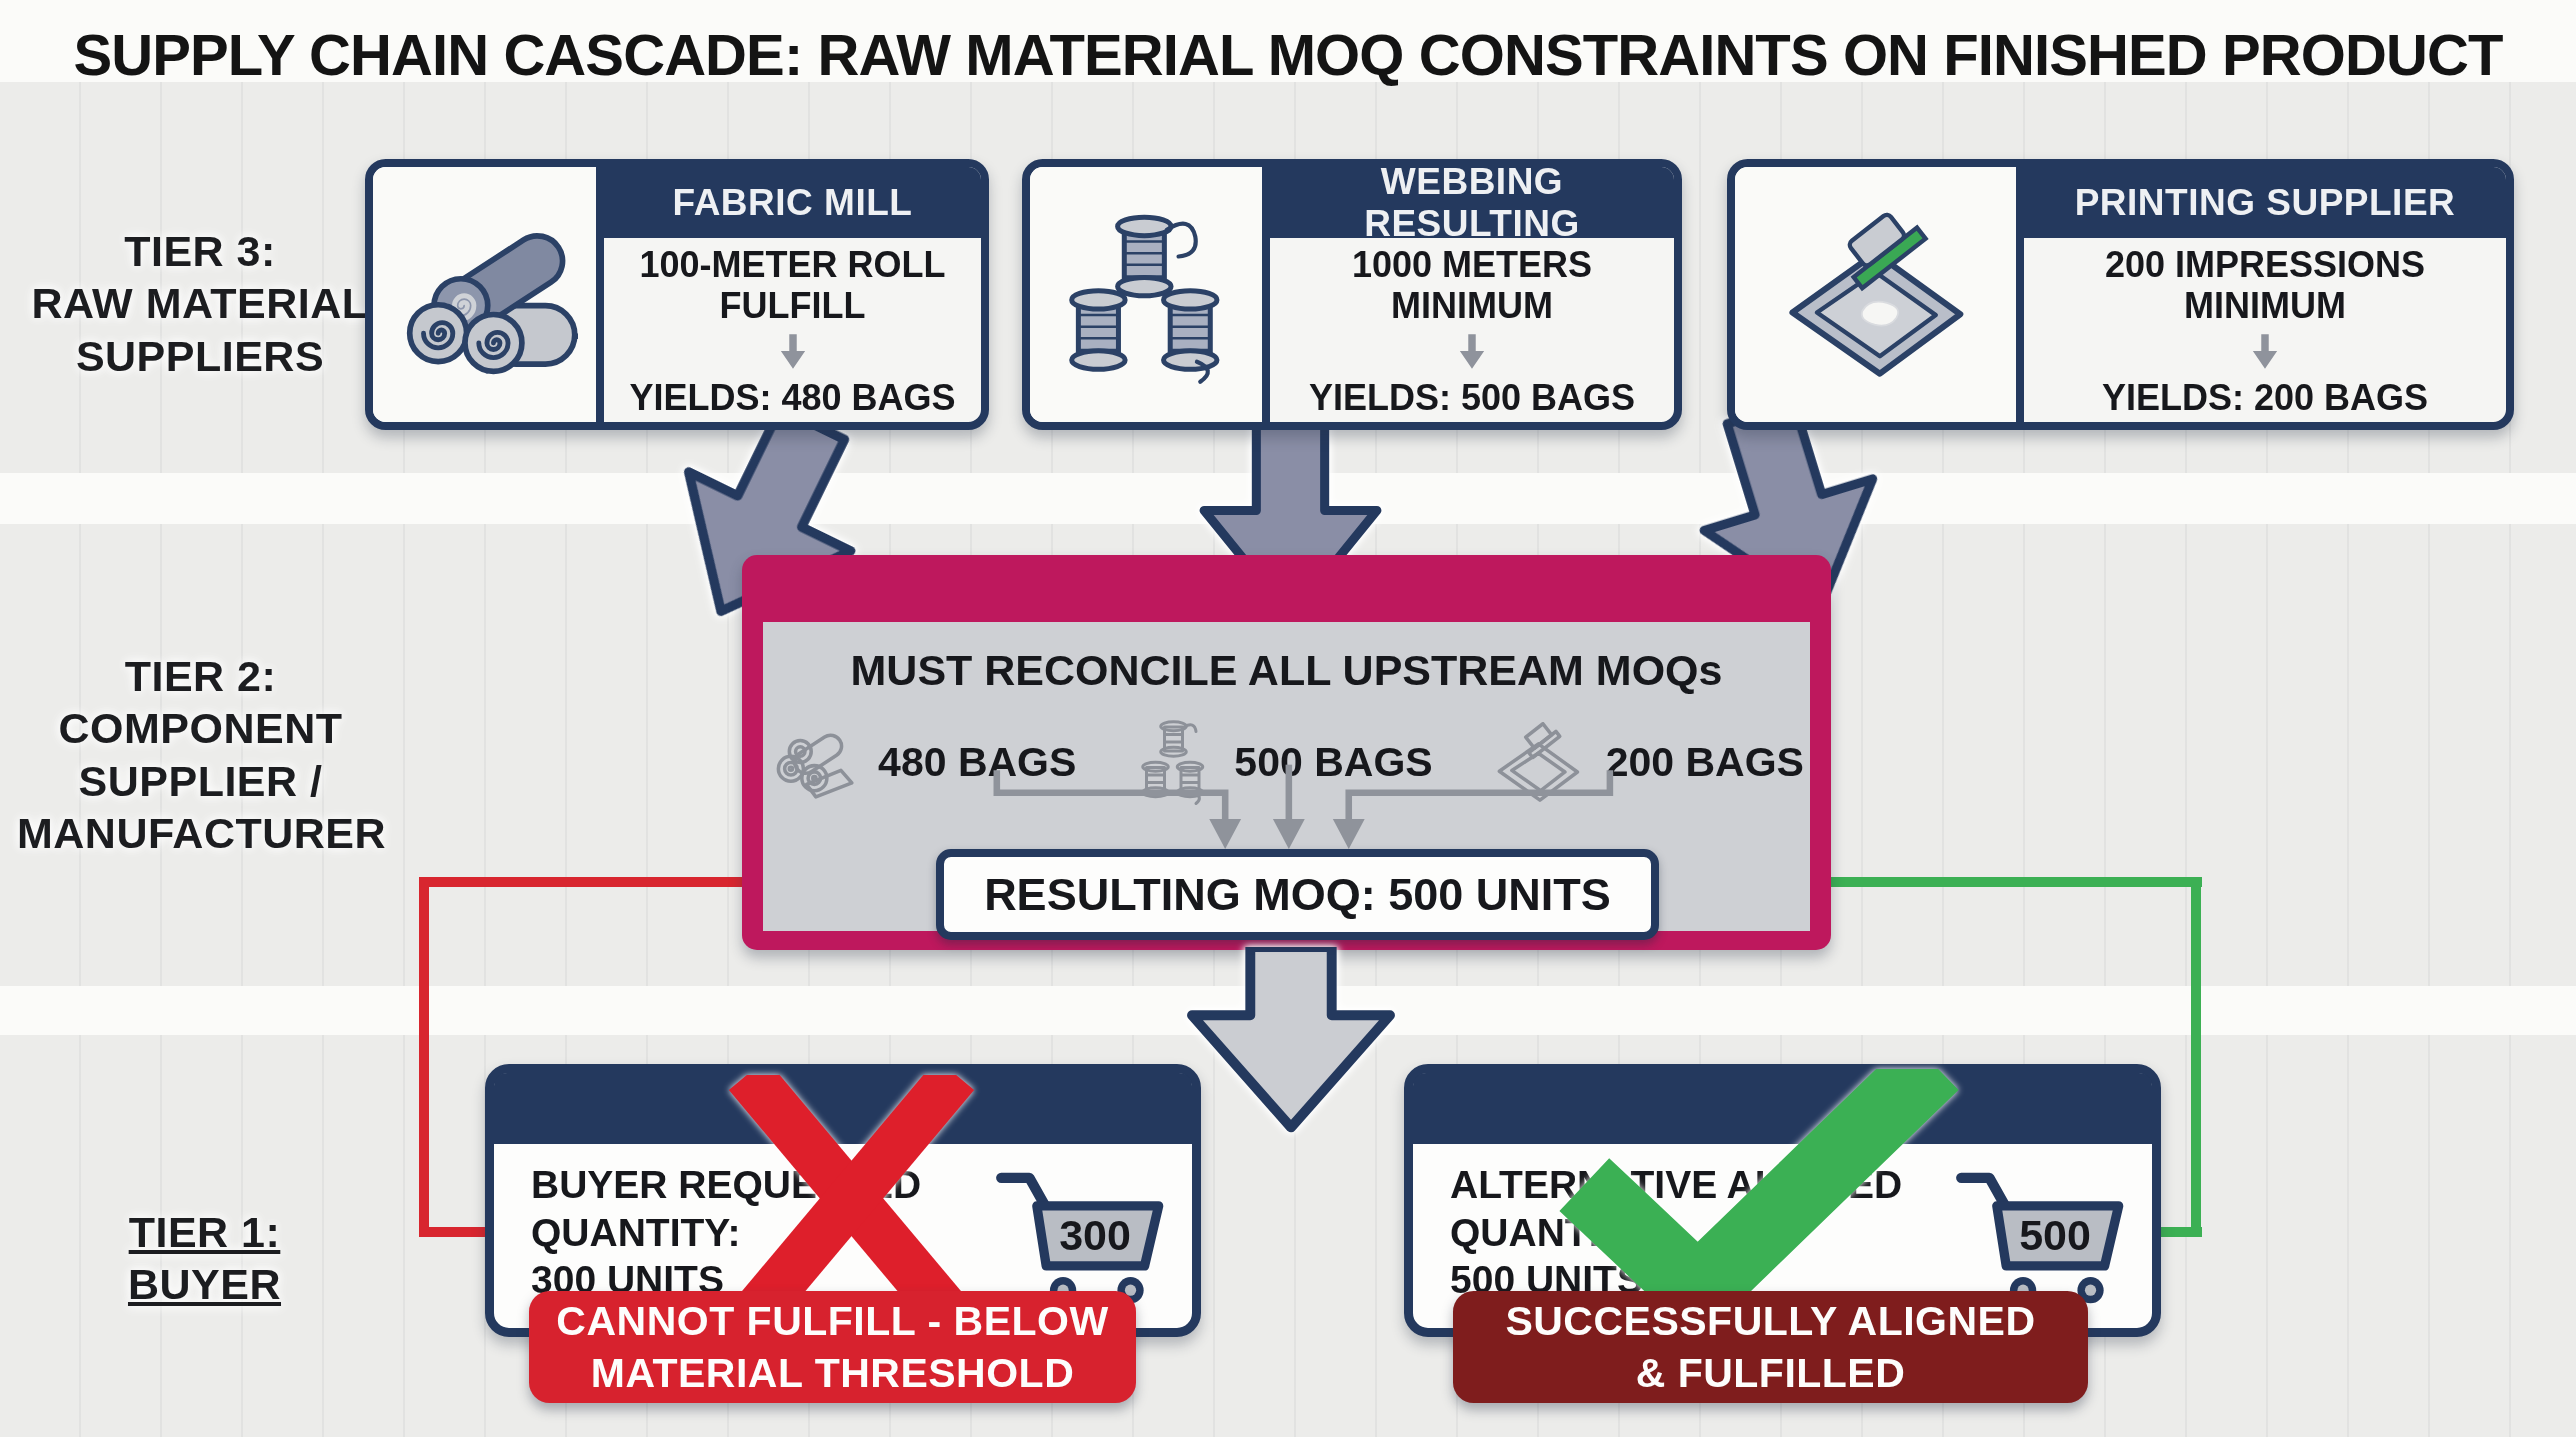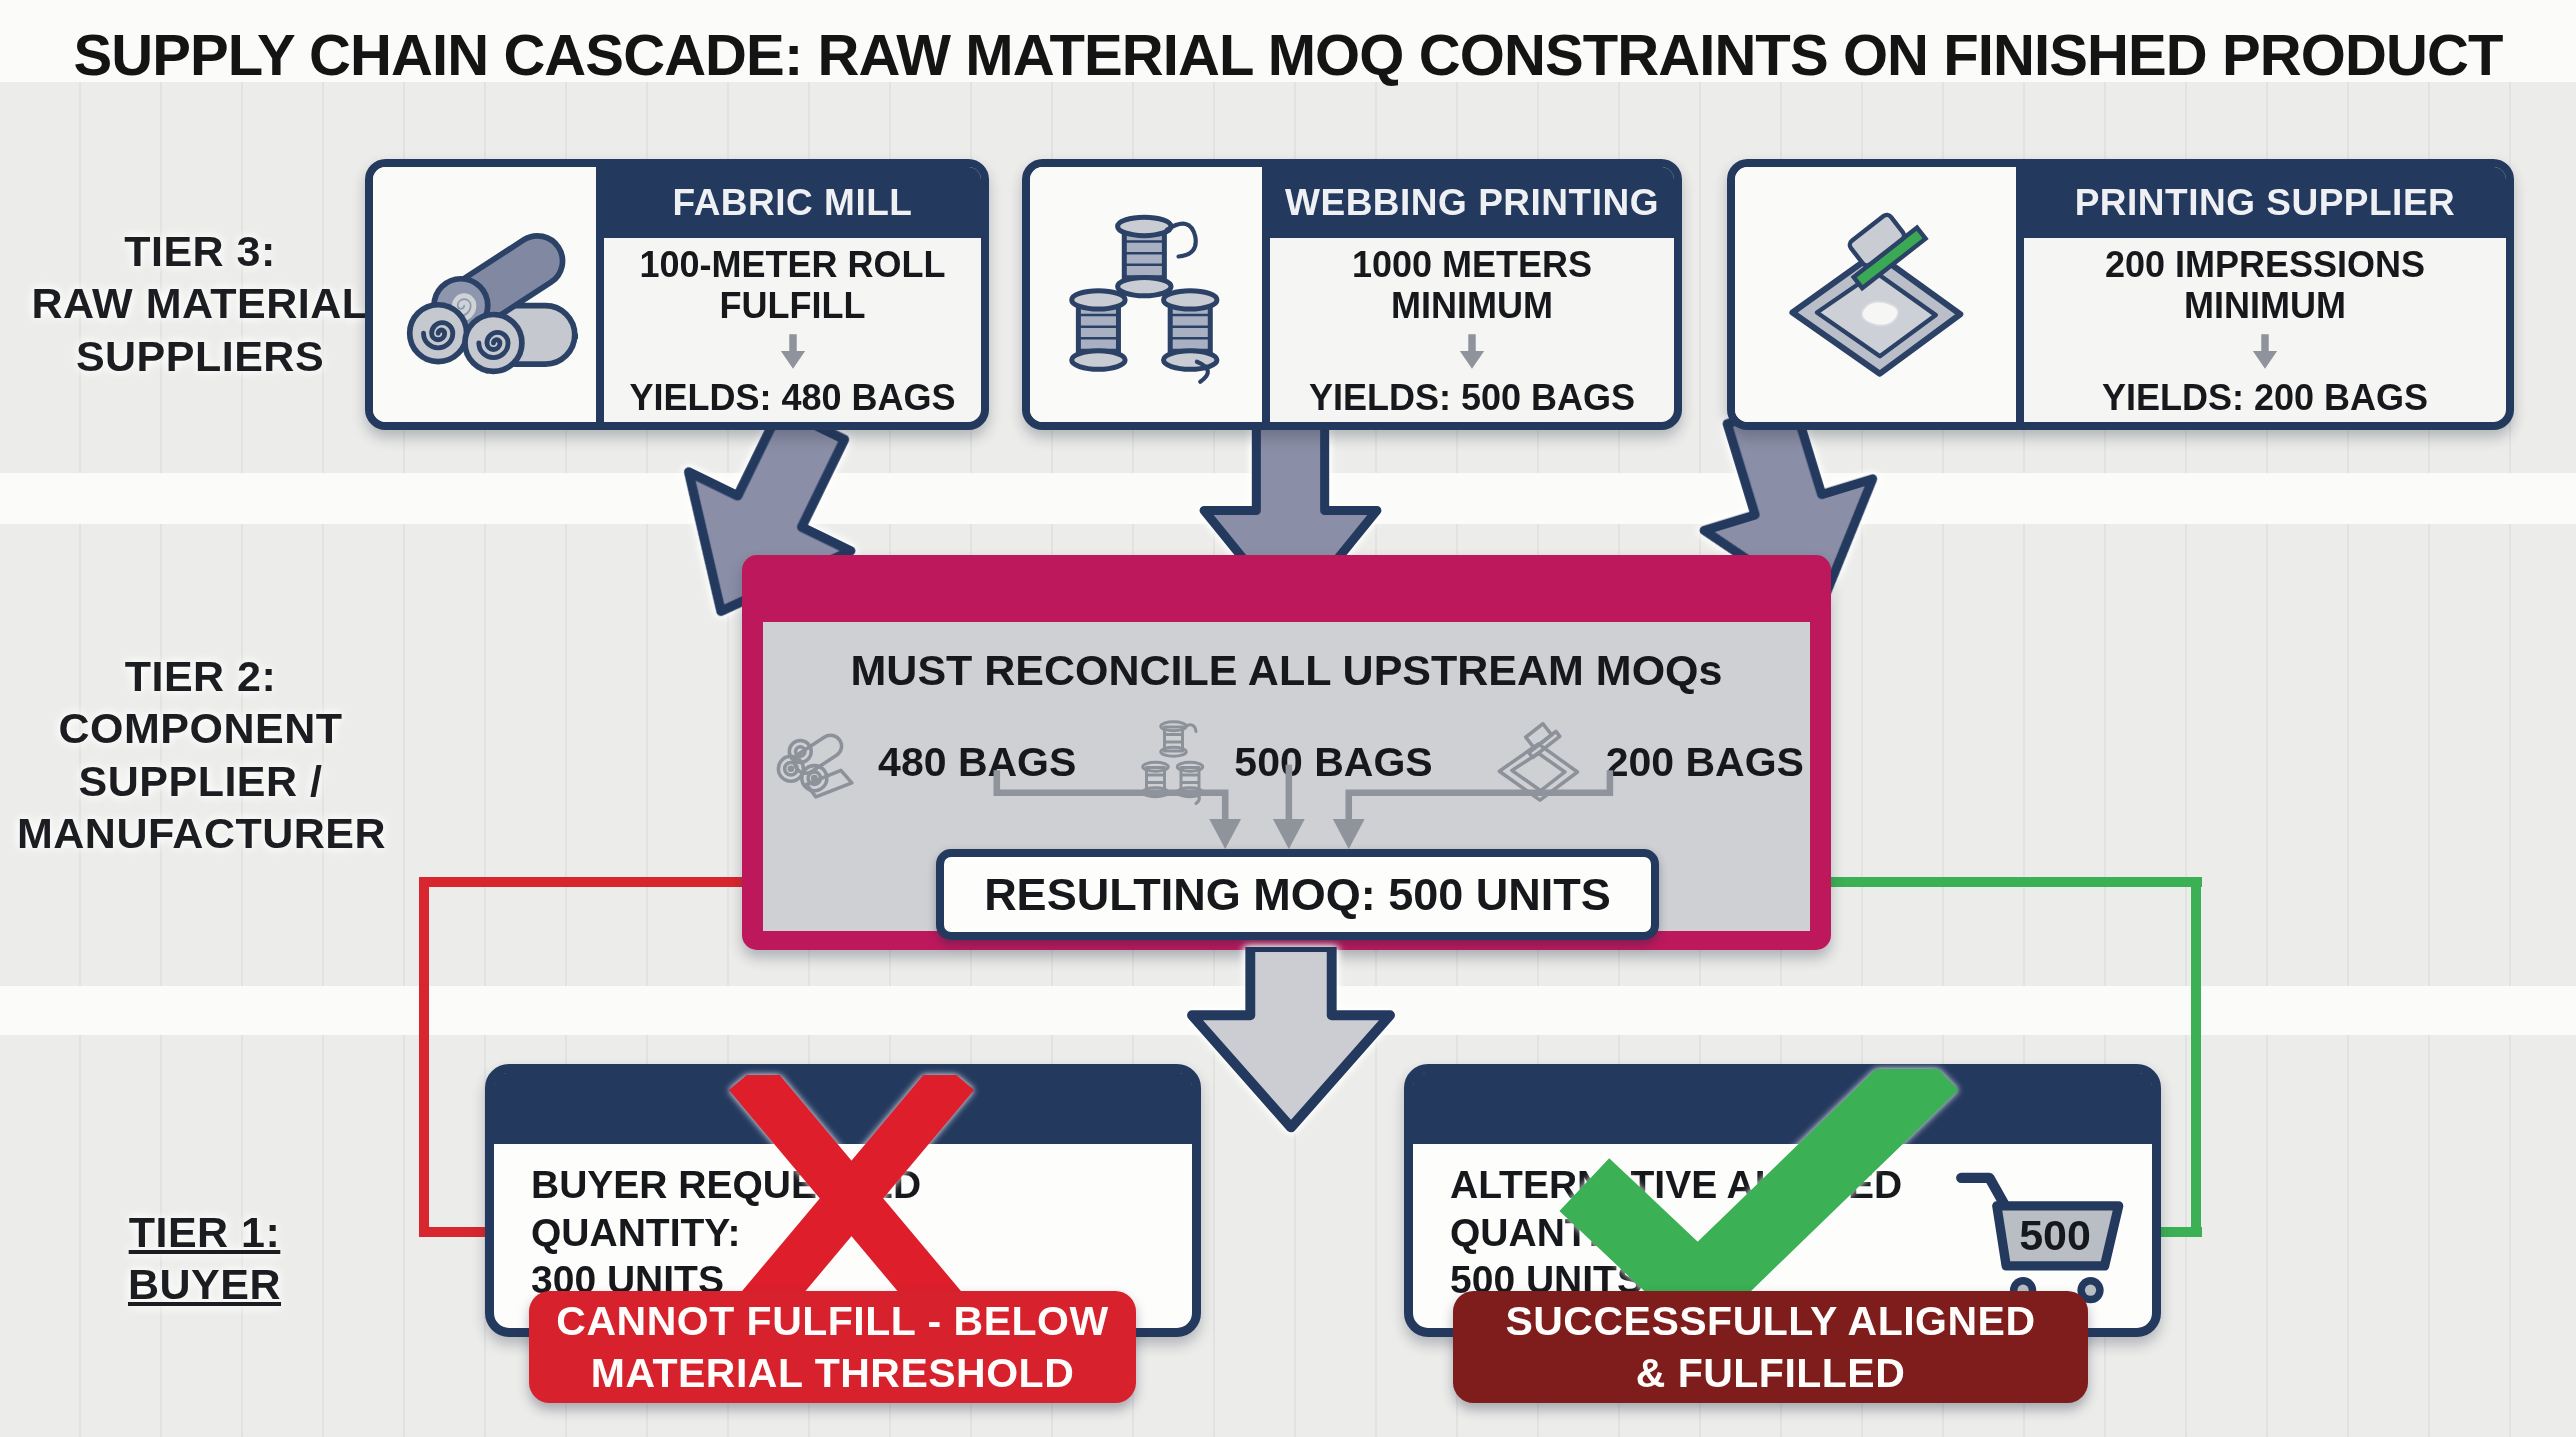--- a/index.html
+++ b/index.html
@@ -220,21 +220,21 @@
           <rect x="-24" y="-34" width="48" height="68" fill="#a9b0c1" stroke-width="6"></rect>
           <path d="M-24,-18 h48 M-24,-4 h48 M-24,10 h48 M-24,24 h48" stroke-width="3" fill="none"></path>
           <ellipse cx="0" cy="-36" rx="32" ry="11" fill="#c9ccd2" stroke-width="6"></ellipse>
           <ellipse cx="0" cy="36" rx="32" ry="11" fill="#c9ccd2" stroke-width="6"></ellipse>
         </g>
         <path d="M176 188 q 24 10 4 24" fill="none" stroke-width="5" stroke-linecap="round"></path>
       </g>
     </svg>
   </div>
   <div class="supplier-right">
-    <div class="supplier-header">WEBBING PRINTING</div>
+    <div class="supplier-header">WEBBING RESULTING</div>
     <div class="supplier-body">
       <div class="supplier-min">1000 METERS
 MINIMUM</div>
       <svg width="28" height="36" viewBox="0 0 30 38">
         <polygon points="11,0 19,0 19,18 28,18 15,37 2,18 11,18" fill="#8f939c"></polygon>
       </svg>
       <div class="supplier-yields">YIELDS: 500 BAGS</div>
     </div>
   </div>
 </div>
@@ -370,20 +370,31 @@
   <div class="buyer-header"></div>
   <div class="buyer-request">BUYER REQUESTED
 QUANTITY:
 300 UNITS</div>
   <svg class="status-icon x-icon" width="281" height="243" viewBox="0 0 200 200">
     <g fill="#de1f2b">
       <rect x="-32" y="81" width="264" height="40" transform="rotate(50 100 100)"></rect>
       <rect x="-32" y="81" width="264" height="40" transform="rotate(-50 100 100)"></rect>
     </g>
   </svg>
+  <div class="cart">
+    <svg width="178" height="150" viewBox="0 0 190 160">
+      <path d="M12 20 H42 L60 52" fill="none" stroke="#24395e" stroke-width="11" stroke-linejoin="round" stroke-linecap="round"></path>
+      <polygon points="50,50 180,50 165,114 60,114" fill="#b9bdc4" stroke="#24395e" stroke-width="10" stroke-linejoin="round"></polygon>
+      <circle cx="78" cy="140" r="14" fill="#24395e"></circle>
+        <circle cx="78" cy="140" r="6" fill="#b9bdc4"></circle>
+      <circle cx="150" cy="140" r="14" fill="#24395e"></circle>
+        <circle cx="150" cy="140" r="6" fill="#b9bdc4"></circle>
+    </svg>
+    <span class="cart-number">300</span>
+  </div>
 </div>
 <div class="banner banner-red">CANNOT FULFILL - BELOW
 MATERIAL THRESHOLD</div>
 
 <div class="buyer-box buyer-aligned">
   <div class="buyer-header"></div>
   <div class="buyer-request">ALTERNATIVE ALIGNED
 QUANTITY:
 500 UNITS</div>
   <svg class="status-icon check-icon" width="412" height="248" viewBox="0 0 250 150">

